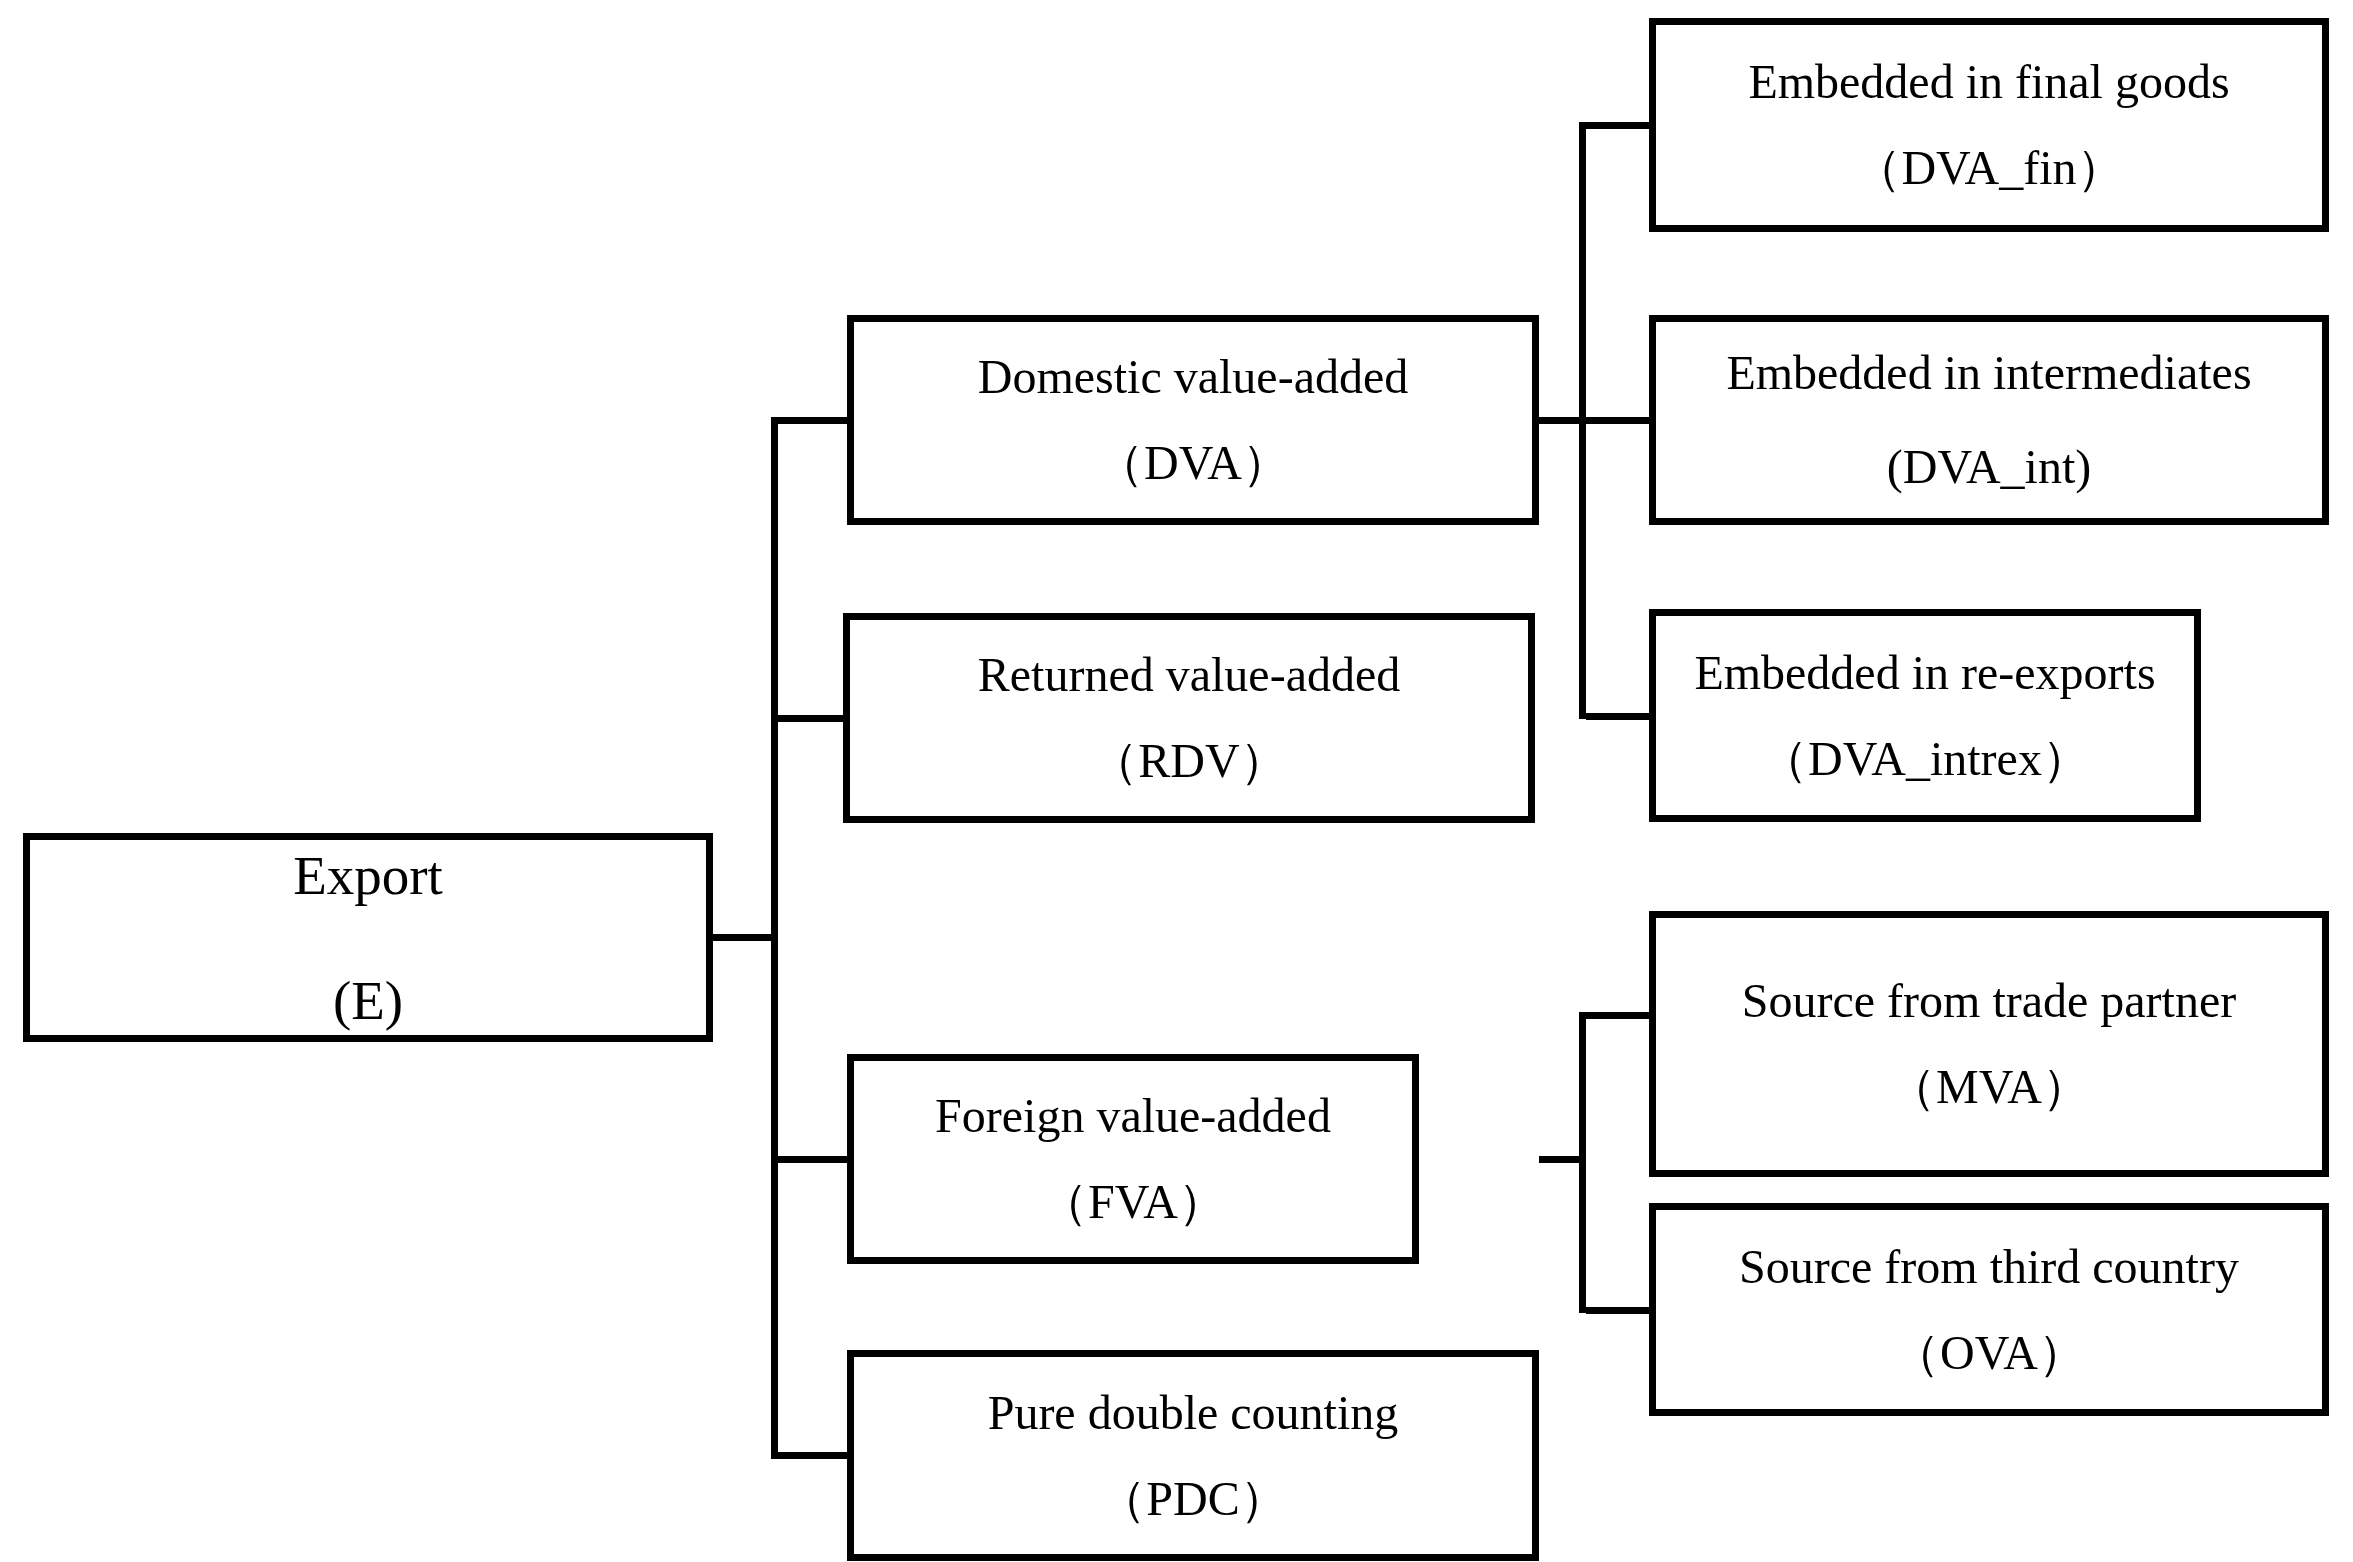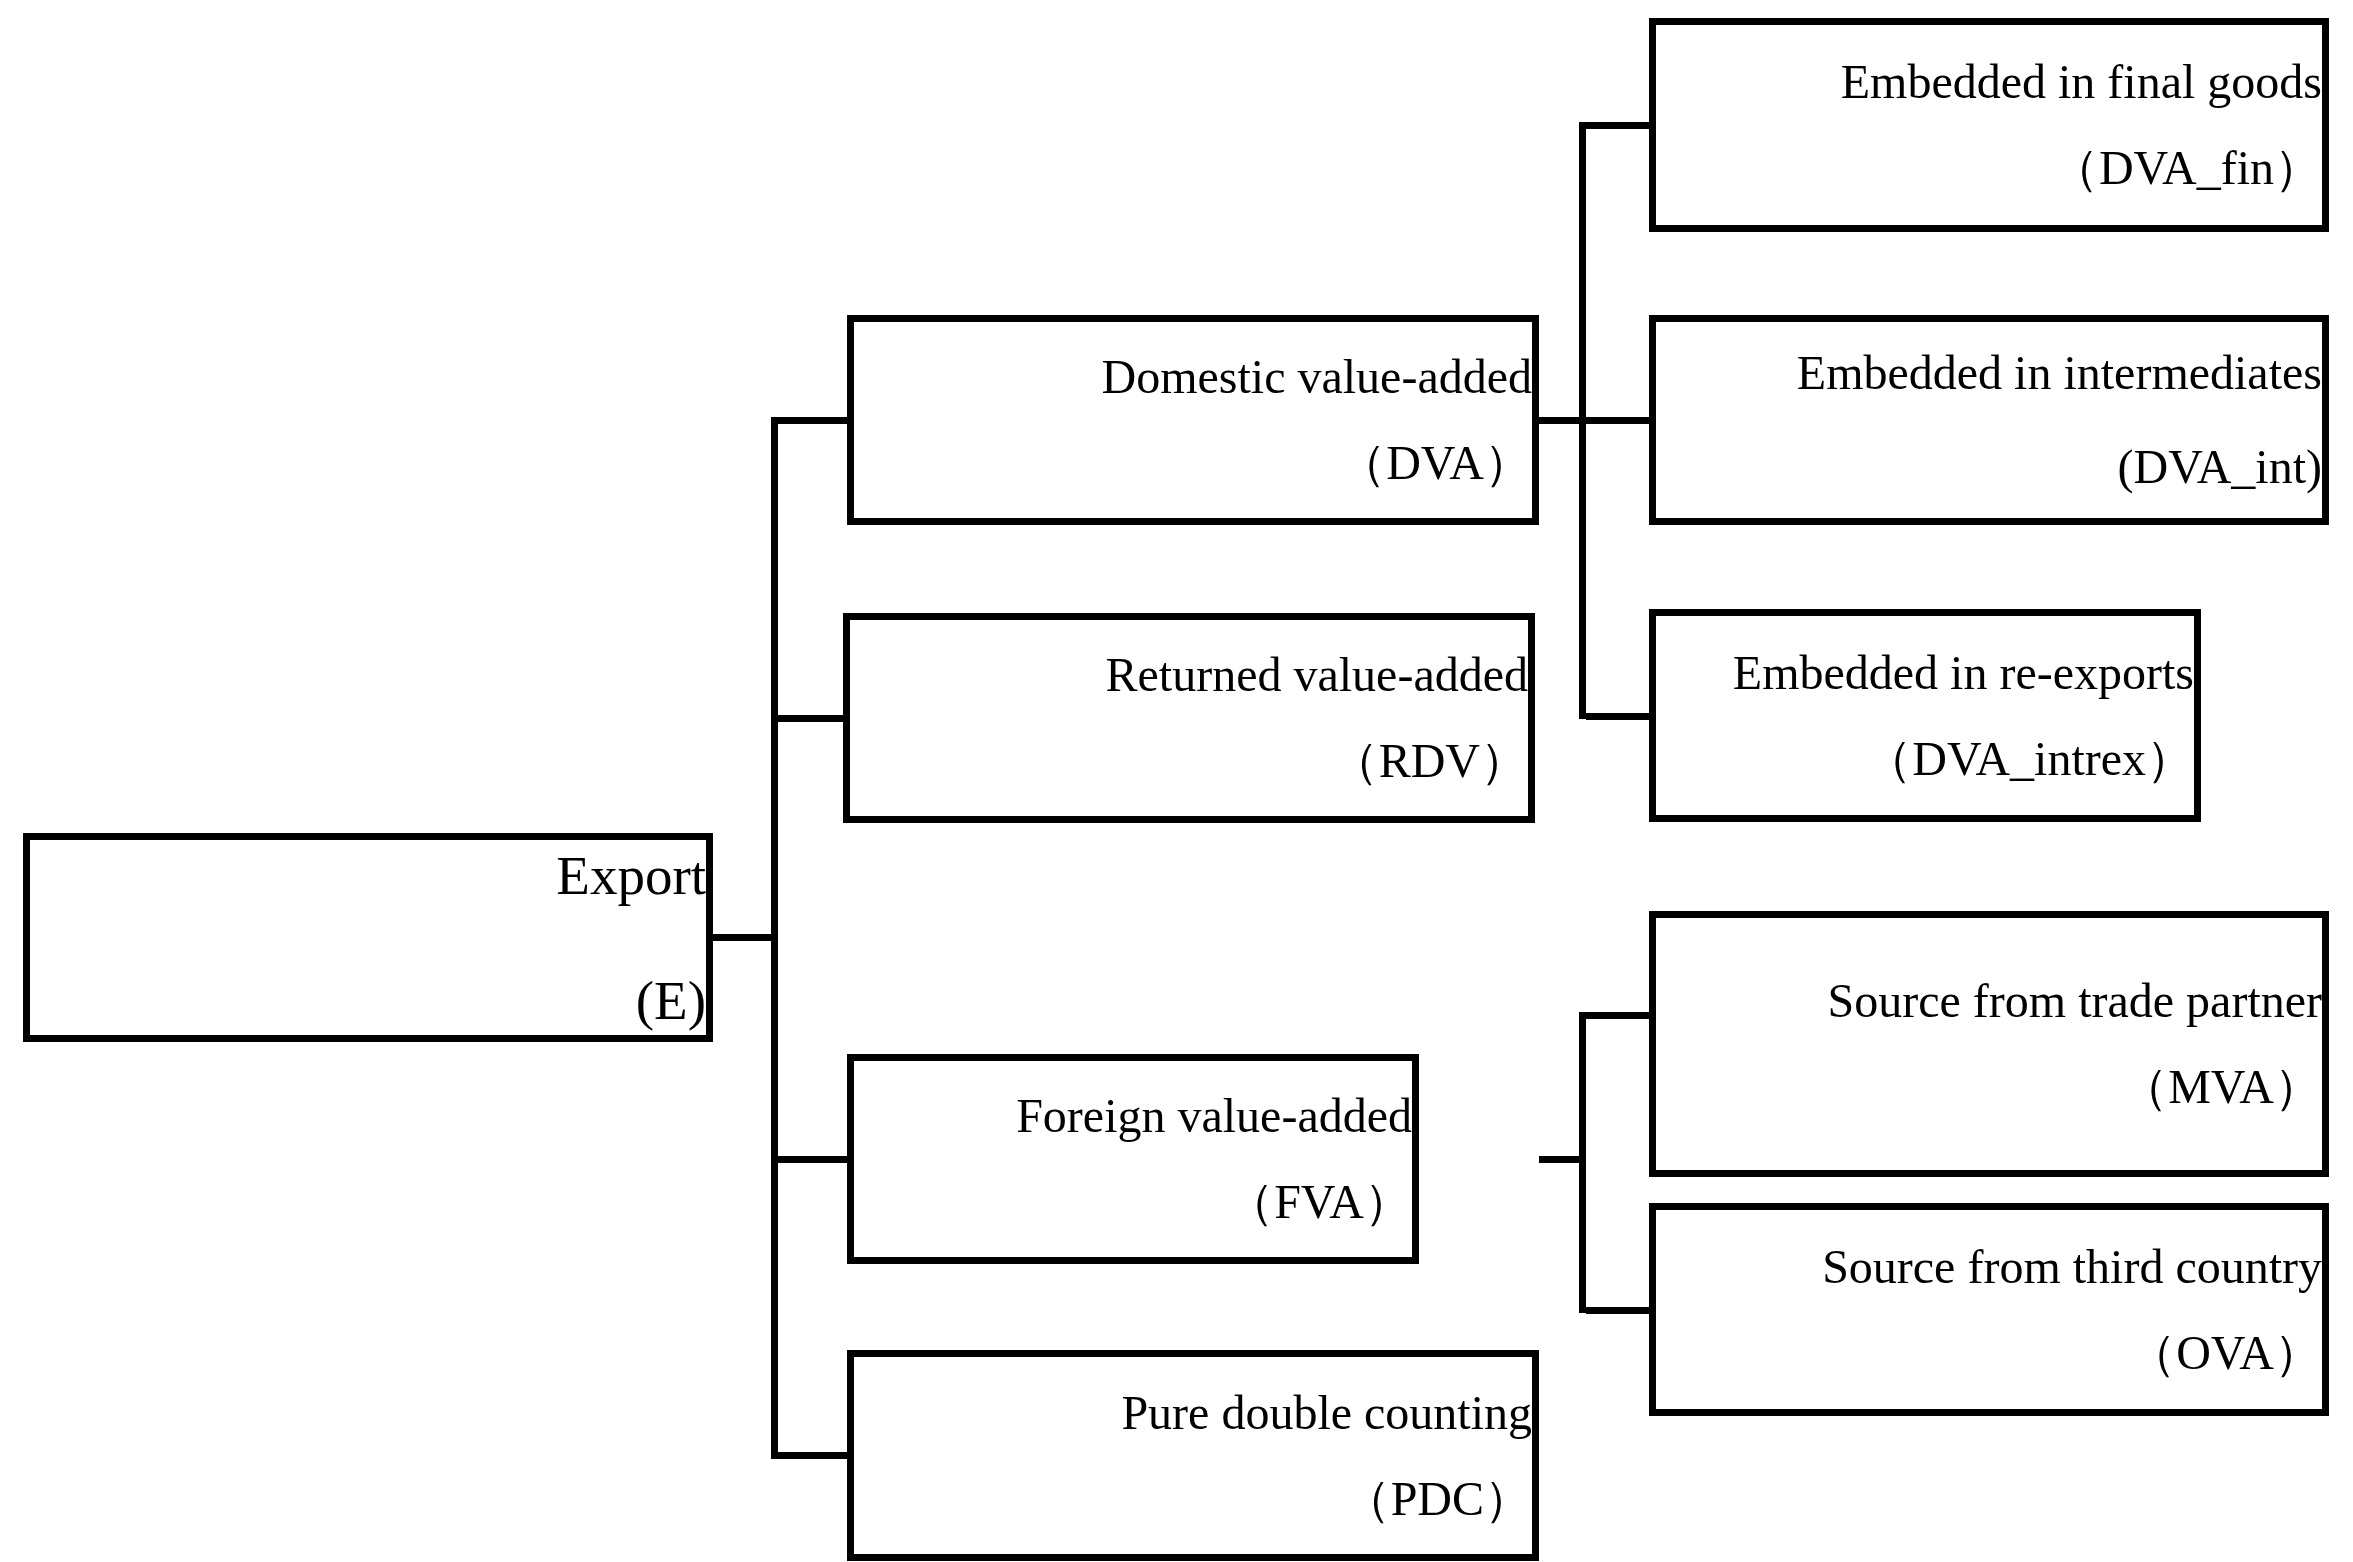--- a/index.html
+++ b/index.html
@@ -21,21 +21,21 @@
     height: 1562px;
   }
   .node {
     position: absolute;
     box-sizing: border-box;
     border: 7.4px solid #000000;
     background: #ffffff;
     color: #000000;
     display: flex;
     flex-direction: column;
-    align-items: flex-end;
+    align-items: center;
     justify-content: center;
     gap: 38px;
     text-align: center;
     font-size: 48px;
     line-height: 1;
     white-space: nowrap;
   }
   .node .abbr {
     font-family: "Liberation Serif", "DejaVu Serif", "DejaVu Sans", serif;
   }

